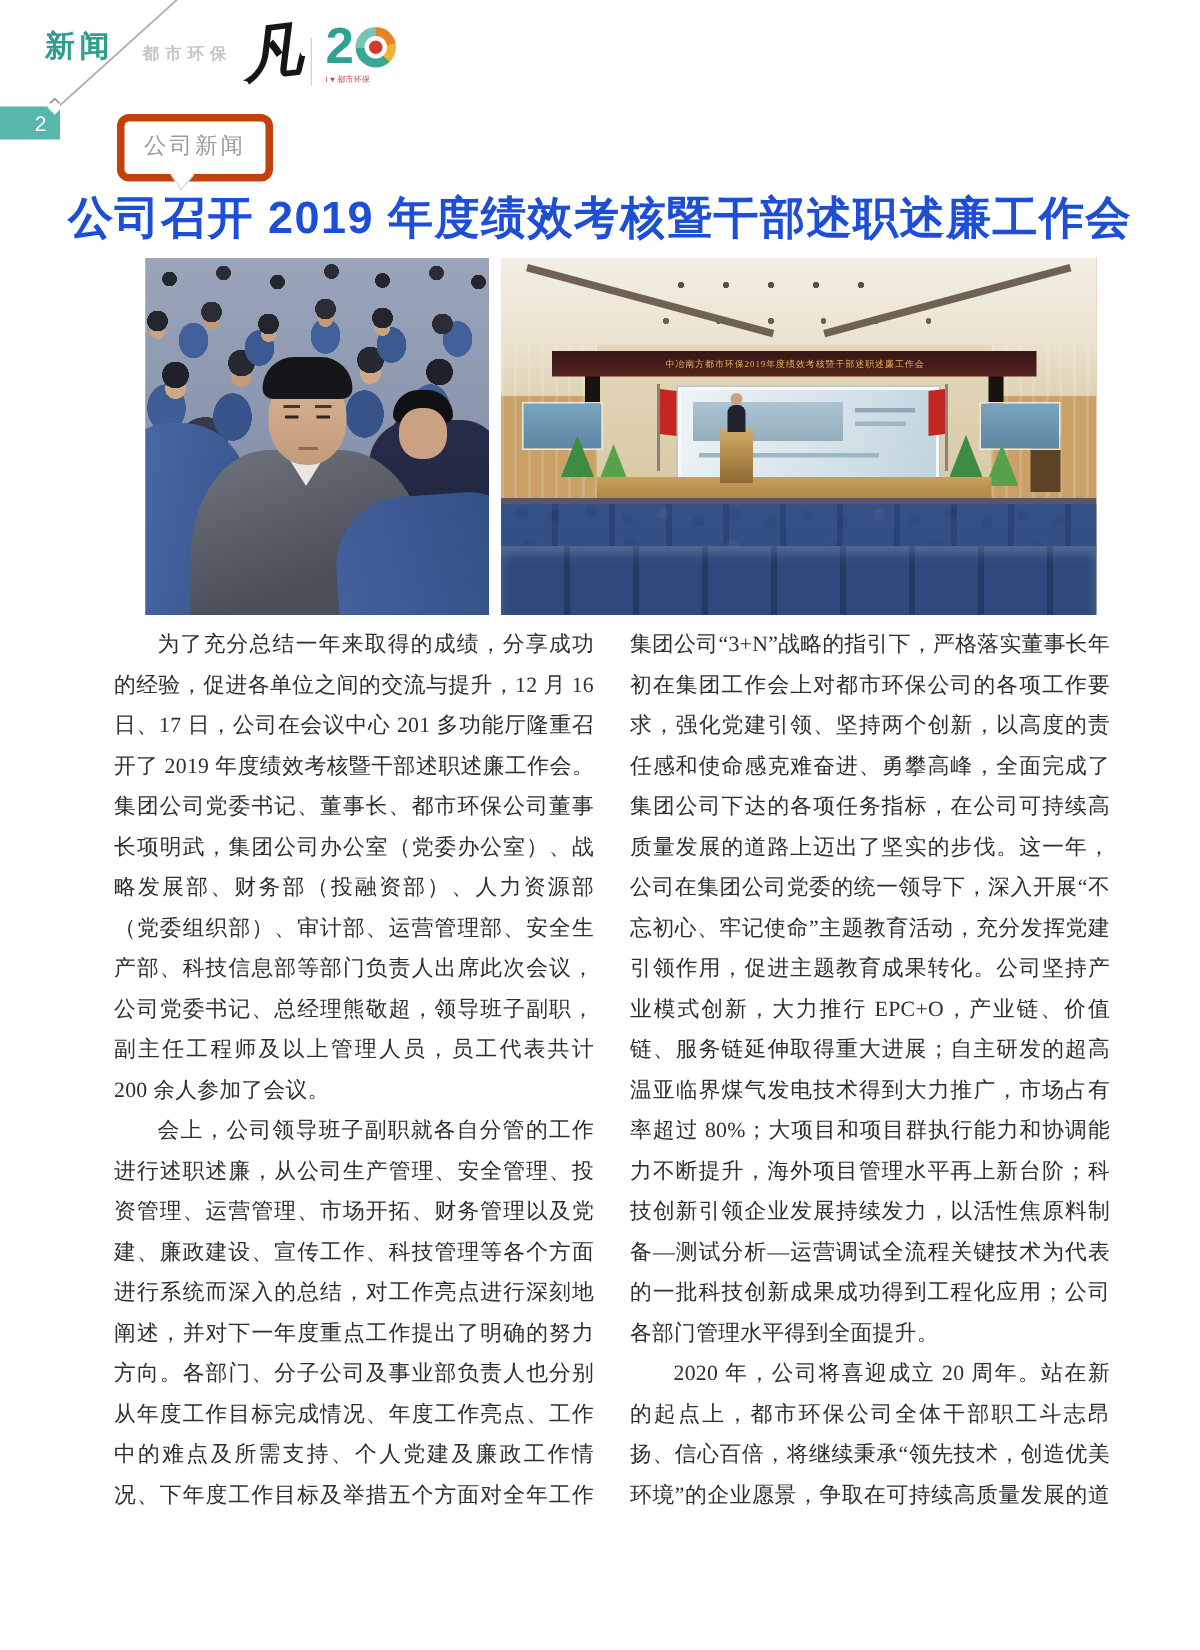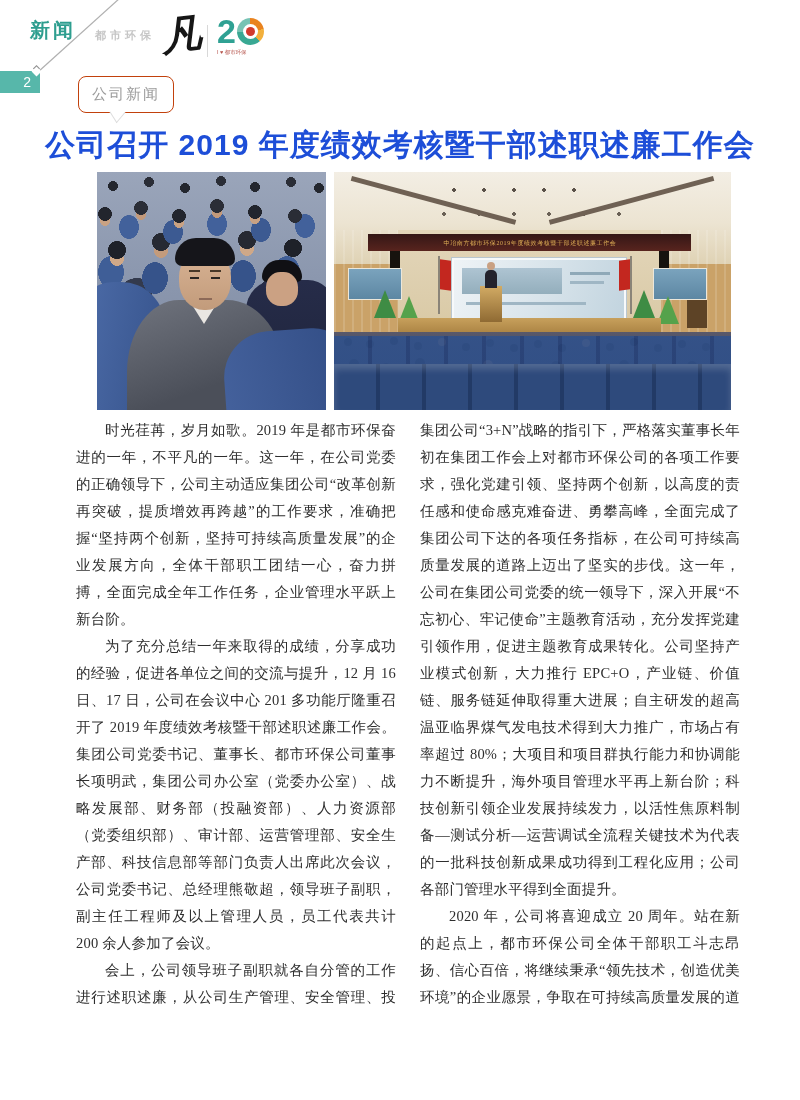--- a/index.html
+++ b/index.html
@@ -28,21 +28,21 @@
   .anniv-ring{display:inline-block;position:relative;width:27px;height:27px;border-radius:50%;
               margin-left:1px;vertical-align:top;margin-top:4px;
               background:conic-gradient(#e9831f 0 22%,#f2b03c 22% 38%,#39a893 38% 74%,#77c3b4 74% 100%);}
   .anniv-hole{position:absolute;inset:6px;border-radius:50%;background:#fff;}
   .anniv-dot{position:absolute;inset:9px;border-radius:50%;background:#d23a2e;}
   .anniv-tagline{font-size:8px;color:#b5524a;white-space:nowrap;transform:scale(0.68);
                  transform-origin:left top;margin-top:1px;}
 
   
   .category{position:absolute;left:78px;top:76px;width:94px;height:35px;background:#fff;
-            border:1px solid #c2410c;border-radius:8px;z-index:3;}
+            border:5px solid #c2410c;border-radius:8px;z-index:3;}
   .category-label{display:block;line-height:34px;text-align:center;color:#9b9b9b;
                   font-size:15px;letter-spacing:2px;}
   .category-tail{position:absolute;left:32px;bottom:-7px;width:12px;height:12px;background:#fff;
                  border-right:1px solid #dcdcdc;border-bottom:1px solid #dcdcdc;
                  transform:rotate(58deg) skewX(18deg);}
 
   
   .article-title{position:absolute;left:40px;right:40px;top:125px;margin:0;text-align:center;
                  font-family:"Liberation Sans","DejaVu Sans",sans-serif;
                  font-size:30px;font-weight:900;color:#1d4ed8;letter-spacing:1px;}
@@ -289,21 +289,20 @@
       <div class="rp rp-aud">
         <div class="rp rp-crowd"></div>
         <div class="rp rp-midseats"></div>
         <div class="rp rp-frontseats"></div>
       </div>
     </div>
   </div>
 
   <div class="body-text">
     <div class="col">
-      <p class="para indent">时光荏苒，岁月如歌。2019 年是都市环保奋进的一年，不平凡的一年。这一年，在公司党委的正确领导下，公司主动适应集团公司“改革创新再突破，提质增效再跨越”的工作要求，准确把握“坚持两个创新，坚持可持续高质量发展”的企业发展方向，全体干部职工团结一心，奋力拼搏，全面完成全年工作任务，企业管理水平跃上新台阶。</p>
       <p class="para indent">为了充分总结一年来取得的成绩，分享成功的经验，促进各单位之间的交流与提升，12 月 16 日、17 日，公司在会议中心 201 多功能厅隆重召开了 2019 年度绩效考核暨干部述职述廉工作会。集团公司党委书记、董事长、都市环保公司董事长项明武，集团公司办公室（党委办公室）、战略发展部、财务部（投融资部）、人力资源部（党委组织部）、审计部、运营管理部、安全生产部、科技信息部等部门负责人出席此次会议，公司党委书记、总经理熊敬超，领导班子副职，副主任工程师及以上管理人员，员工代表共计 200 余人参加了会议。</p>
       <p class="para indent">会上，公司领导班子副职就各自分管的工作进行述职述廉，从公司生产管理、安全管理、投资管理、运营管理、市场开拓、财务管理以及党建、廉政建设、宣传工作、科技管理等各个方面进行系统而深入的总结，对工作亮点进行深刻地阐述，并对下一年度重点工作提出了明确的努力方向。各部门、分子公司及事业部负责人也分别从年度工作目标完成情况、年度工作亮点、工作中的难点及所需支持、个人党建及廉政工作情况、下年度工作目标及举措五个方面对全年工作进行了述职述廉汇报。回顾 2019 年，公司在</p>
     </div>
     <div class="col">
       <p class="para">集团公司“3+N”战略的指引下，严格落实董事长年初在集团工作会上对都市环保公司的各项工作要求，强化党建引领、坚持两个创新，以高度的责任感和使命感克难奋进、勇攀高峰，全面完成了集团公司下达的各项任务指标，在公司可持续高质量发展的道路上迈出了坚实的步伐。这一年，公司在集团公司党委的统一领导下，深入开展“不忘初心、牢记使命”主题教育活动，充分发挥党建引领作用，促进主题教育成果转化。公司坚持产业模式创新，大力推行 EPC+O，产业链、价值链、服务链延伸取得重大进展；自主研发的超高温亚临界煤气发电技术得到大力推广，市场占有率超过 80%；大项目和项目群执行能力和协调能力不断提升，海外项目管理水平再上新台阶；科技创新引领企业发展持续发力，以活性焦原料制备—测试分析—运营调试全流程关键技术为代表的一批科技创新成果成功得到工程化应用；公司各部门管理水平得到全面提升。</p>
       <p class="para indent">2020 年，公司将喜迎成立 20 周年。站在新的起点上，都市环保公司全体干部职工斗志昂扬、信心百倍，将继续秉承“领先技术，创造优美环境”的企业愿景，争取在可持续高质量发展的道路上创造更大的辉煌与荣耀，为 20 周年庆献礼，为集团公司新一轮高质量发展做出新的更大贡献。</p>
 
     </div>
   </div>
 

